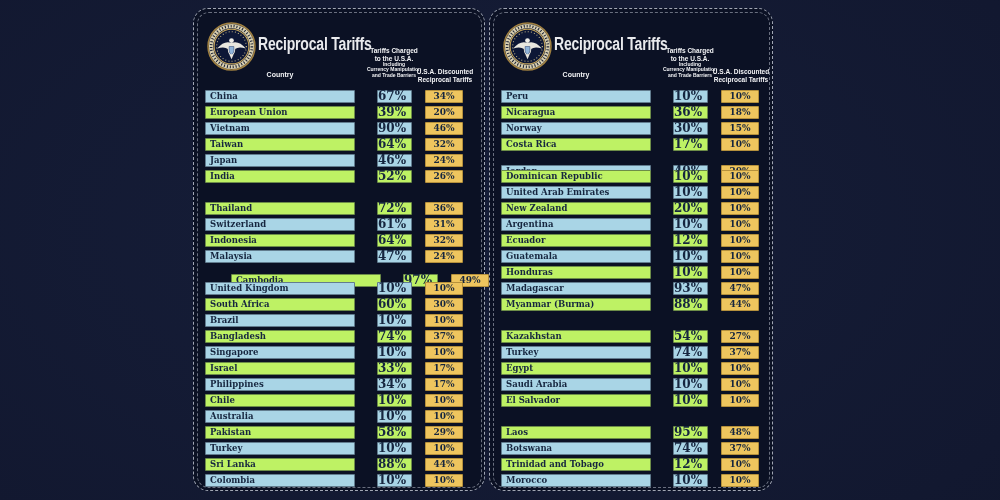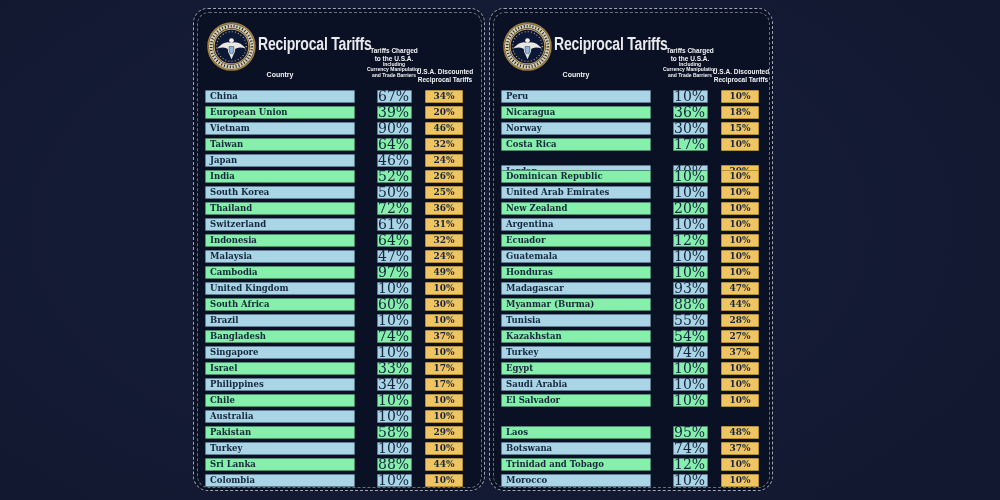--- a/index.html
+++ b/index.html
@@ -48,30 +48,30 @@
     font-family:"DejaVu Serif", serif;color:#16263f;
   }
   .country{
     left:11px;width:150px;padding-left:4px;
     font-size:8.5px;line-height:11.5px;font-weight:600;
     border:1px solid rgba(10,18,38,0.45);
     white-space:nowrap;overflow:hidden;
   }
   .pct1{
     left:183px;width:35px;
-    font-size:14px;font-weight:400;line-height:11px;
+    font-size:12px;font-weight:700;line-height:11px;
     border:1px solid rgba(10,18,38,0.45);
   }
   .pct2{
     left:231px;width:38px;text-align:center;
     font-size:9px;font-weight:700;line-height:11px;
     background:#eec55e;border:1px solid rgba(110,80,20,0.45);
   }
   .row.primary .country,.row.primary .pct1{background:#a9d5e6;}
-  .row.alt .country,.row.alt .pct1{background:#86efac;}
+  .row.alt .country,.row.alt .pct1{background:#bef264;}
 </style>
 </head>
 <body>
 
 <div class="board" id="board1">
   <svg class="seal" viewBox="0 0 48 48">
     <circle cx="24" cy="24" r="23" fill="#0a1128" stroke="#a08040" stroke-width="1.5"></circle>
     <circle cx="24" cy="24" r="20" fill="none" stroke="#d9cfae" stroke-width="4.2"></circle>
     <circle cx="24" cy="24" r="20" fill="none" stroke="#1a2238" stroke-width="2.6" stroke-dasharray="1 1.9"></circle>
     <circle cx="24" cy="24" r="17" fill="#0d1736" stroke="#c9a85c" stroke-width="1"></circle>
@@ -119,46 +119,41 @@
       <div class="row primary" style="top: 64px;">
         <div class="cell country">Japan</div>
         <div class="cell pct1">46%</div>
         <div class="cell pct2">24%</div>
       </div>
       <div class="row alt" style="top: 80px;">
         <div class="cell country">India</div>
         <div class="cell pct1">52%</div>
         <div class="cell pct2">26%</div>
       </div>
-      <div class="row primary" style="top: 96px;">
-        <div class="cell country">South Korea</div>
-        <div class="cell pct1">50%</div>
-        <div class="cell pct2">25%</div>
-      </div>
       <div class="row alt" style="top: 112px;">
         <div class="cell country">Thailand</div>
         <div class="cell pct1">72%</div>
         <div class="cell pct2">36%</div>
       </div>
       <div class="row primary" style="top: 128px; padding-left: 42px;">
         <div class="cell country">Switzerland</div>
         <div class="cell pct1">61%</div>
         <div class="cell pct2">31%</div>
       </div>
       <div class="row alt" style="top: 144px;">
         <div class="cell country">Indonesia</div>
         <div class="cell pct1">64%</div>
         <div class="cell pct2">32%</div>
       </div>
       <div class="row primary" style="top: 160px;">
         <div class="cell country">Malaysia</div>
         <div class="cell pct1">47%</div>
         <div class="cell pct2">24%</div>
       </div>
-      <div class="row alt" style="top: 176px;">
+      <div class="row alt" style="top: 184px; margin-left: 26px;">
         <div class="cell country">Cambodia</div>
         <div class="cell pct1">97%</div>
         <div class="cell pct2">49%</div>
       </div>
       <div class="row primary" style="top: 192px;">
         <div class="cell country">United Kingdom</div>
         <div class="cell pct1">10%</div>
         <div class="cell pct2">10%</div>
       </div>
       <div class="row alt" style="top: 208px; padding-left: 16px;">
@@ -314,25 +309,20 @@
       <div class="row primary" style="top: 192px;">
         <div class="cell country">Madagascar</div>
         <div class="cell pct1">93%</div>
         <div class="cell pct2">47%</div>
       </div>
       <div class="row alt" style="top: 208px;">
         <div class="cell country">Myanmar (Burma)</div>
         <div class="cell pct1">88%</div>
         <div class="cell pct2">44%</div>
       </div>
-      <div class="row primary" style="top: 224px;">
-        <div class="cell country">Tunisia</div>
-        <div class="cell pct1">55%</div>
-        <div class="cell pct2">28%</div>
-      </div>
       <div class="row alt" style="top: 240px;">
         <div class="cell country">Kazakhstan</div>
         <div class="cell pct1">54%</div>
         <div class="cell pct2">27%</div>
       </div>
       <div class="row primary" style="top: 256px;">
         <div class="cell country">Turkey</div>
         <div class="cell pct1">74%</div>
         <div class="cell pct2">37%</div>
       </div>

